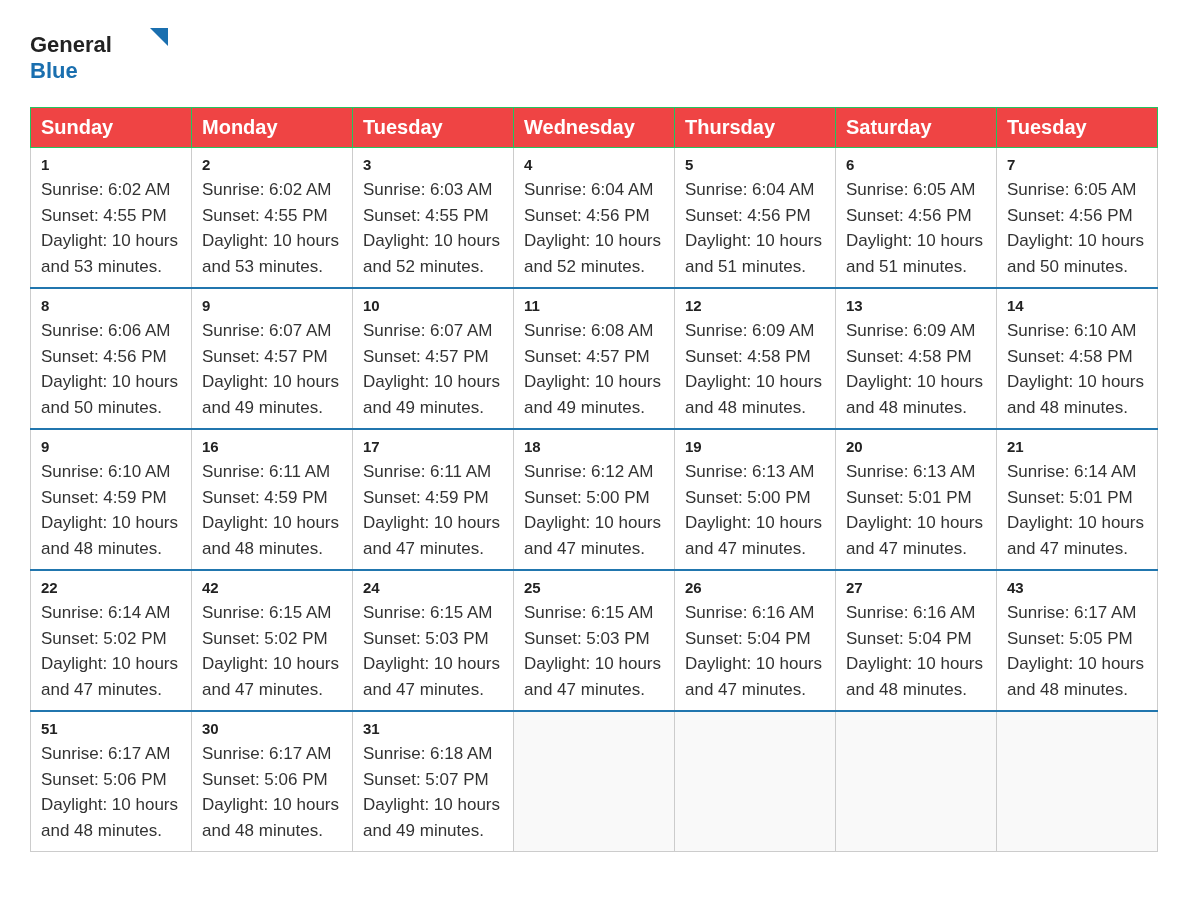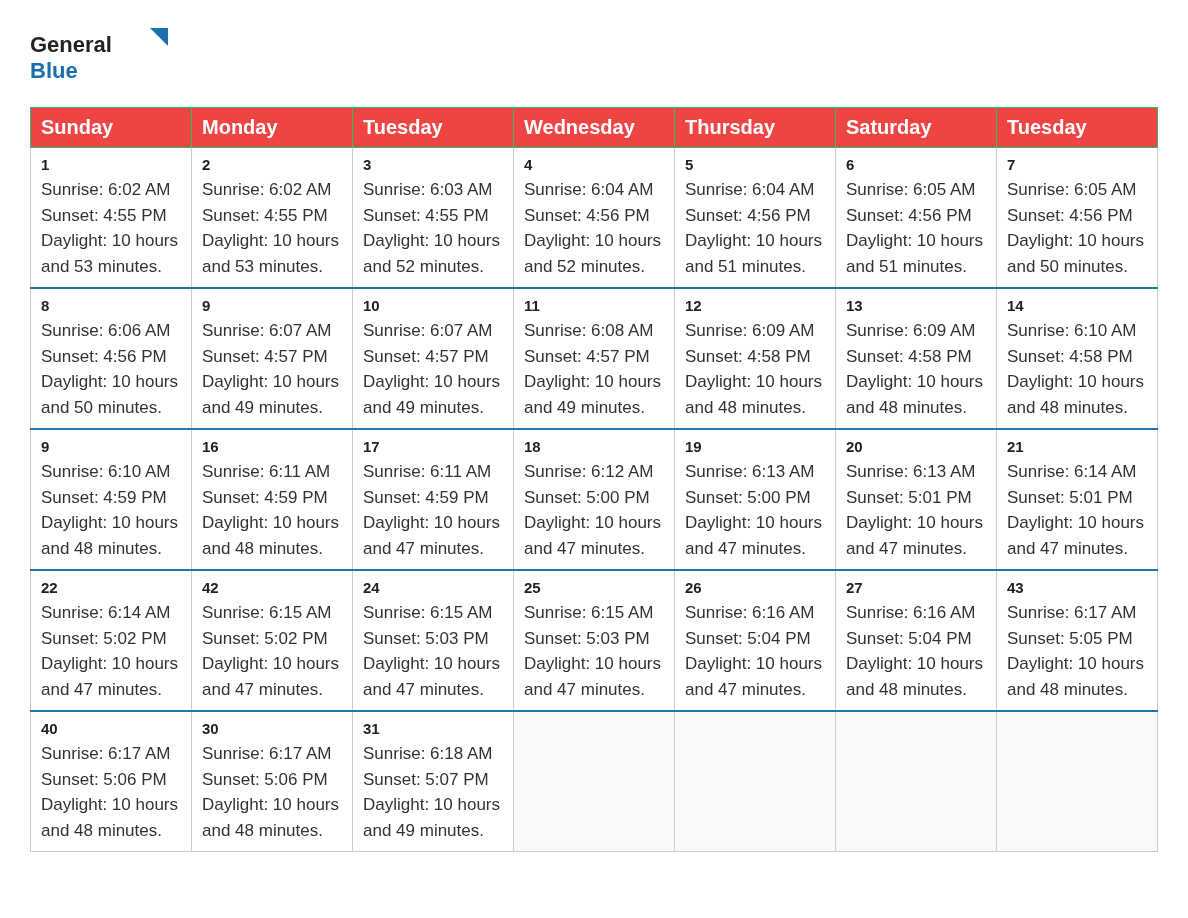--- a/index.html
+++ b/index.html
@@ -367,21 +367,21 @@
         <div class="day-info">
           Sunrise: 6:17 AM<br>
           Sunset: 5:05 PM<br>
           Daylight: 10 hours<br>
           and 48 minutes.
         </div>
       </td>
       </tr>
       <tr class="row-border">
         <td>
-        <span class="day-number">40</span>
+        <span class="day-number">51</span>
         <div class="day-info">
           Sunrise: 6:17 AM<br>
           Sunset: 5:06 PM<br>
           Daylight: 10 hours<br>
           and 48 minutes.
         </div>
       </td>
         <td>
         <span class="day-number">30</span>
         <div class="day-info">

